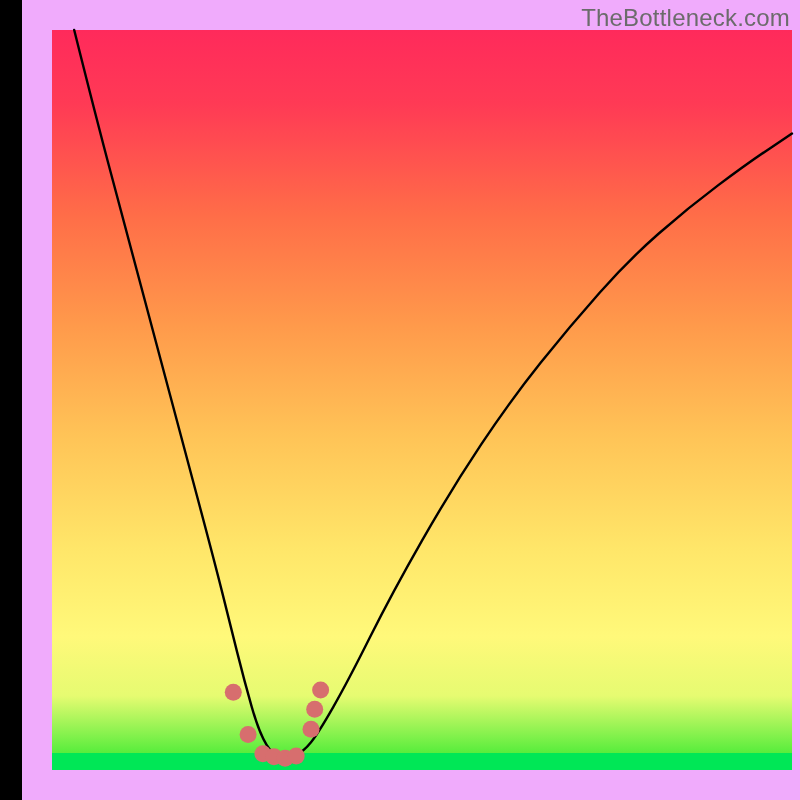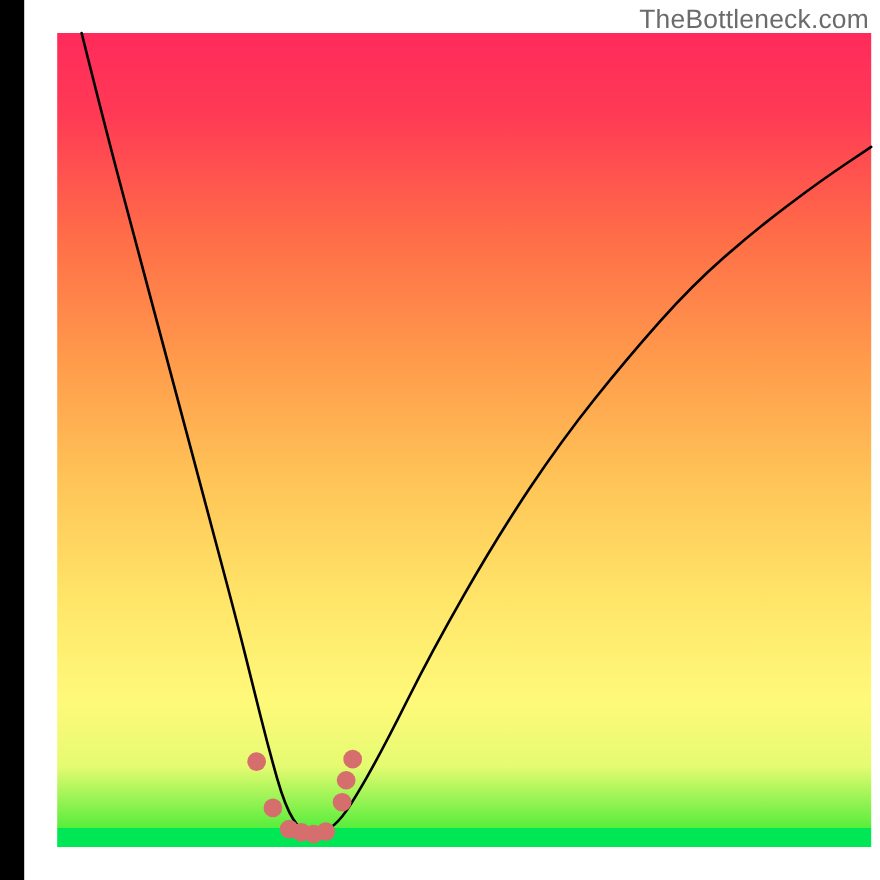--- a/index.html
+++ b/index.html
@@ -7,21 +7,21 @@
     padding: 0;
     width: 800px;
     height: 800px;
     background: #000;
     font-family: Arial, Helvetica, sans-serif;
     overflow: hidden;
   }
   .frame {
     position: absolute;
     inset: 0;
-    background: #ffffff;
+    background: #f0abfc;
     margin-left: 22px;
   }
   .plot {
     position: absolute;
     left: 30px;
     top: 30px;
     width: 740px;
     height: 740px;
     
     background: linear-gradient(

